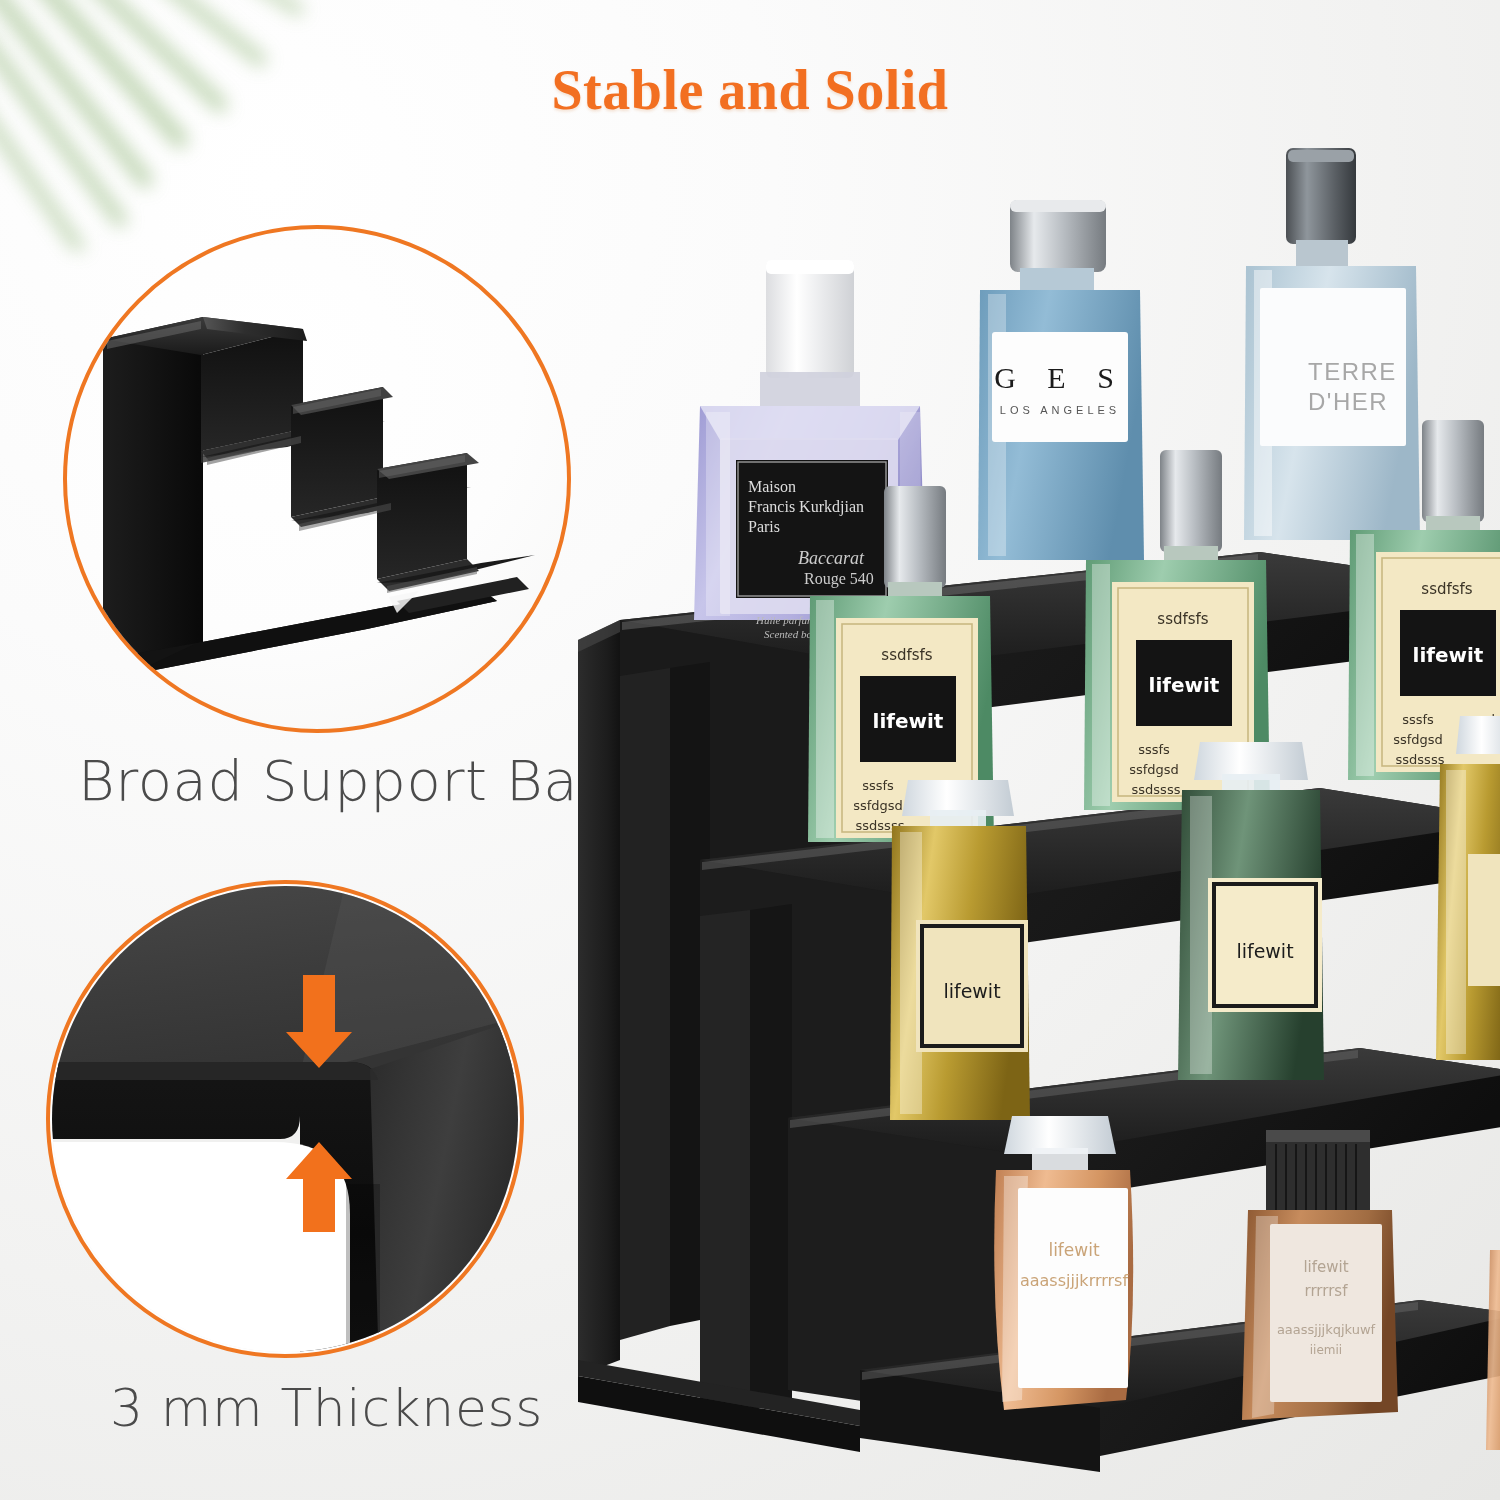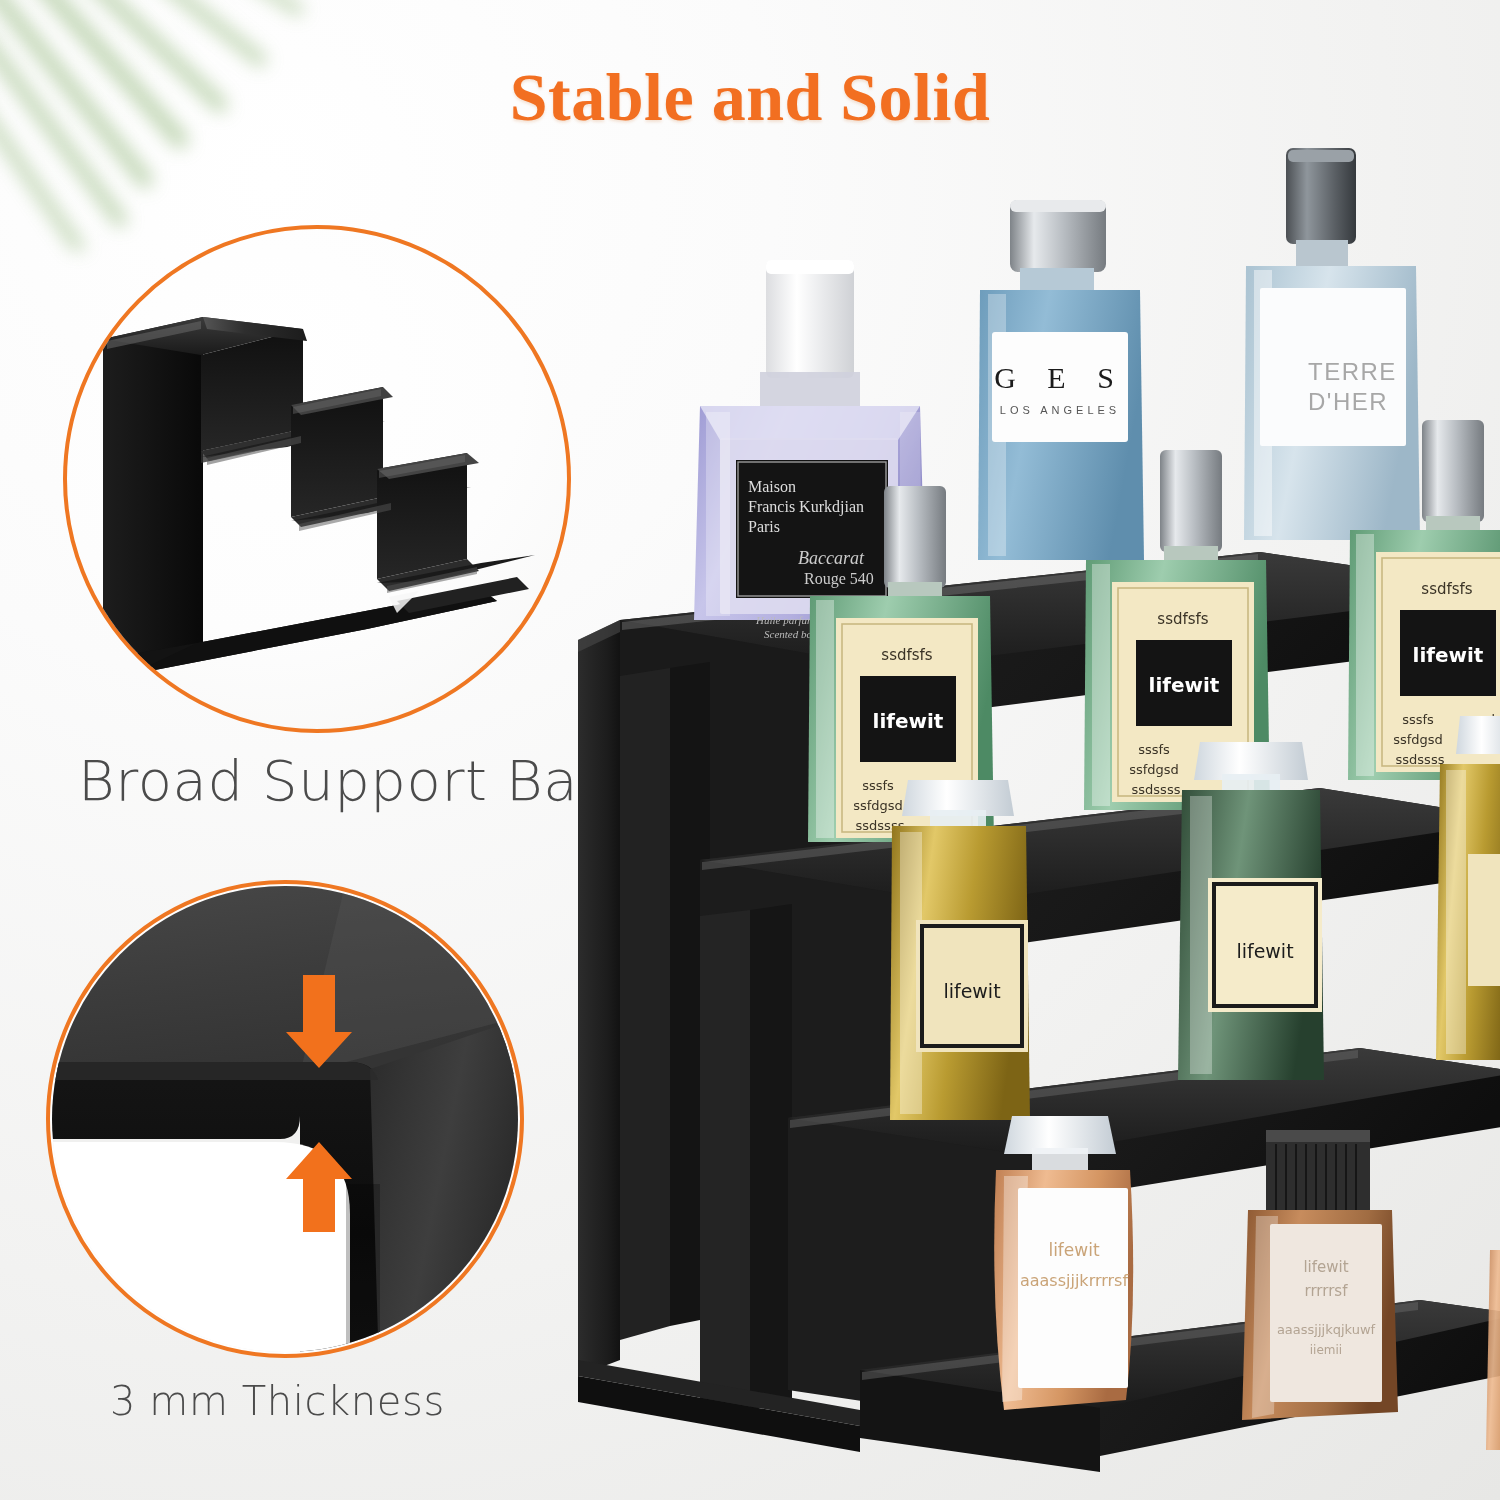--- a/index.html
+++ b/index.html
@@ -15,21 +15,21 @@
   }
   
   .palm{position:absolute;left:-70px;top:-110px;width:420px;height:360px;
     pointer-events:none;filter:blur(9px);opacity:.62;}
   .frond{position:absolute;left:0;top:0;width:100%;height:100%;}
 
   
   .title{
     position:absolute;left:0;right:0;top:58px;text-align:center;
     font-family:"Liberation Serif", serif;
-    font-weight:bold;font-size:68px;letter-spacing:.5px;
+    font-weight:bold;font-size:56px;letter-spacing:.5px;
     color:#f26f21;
     text-shadow:0 2px 3px rgba(210,120,50,.20);
     user-select:none;
   }
 
   
   .inset{
     position:absolute;border-radius:50%;overflow:hidden;
     border:4px solid #ef7722;
     background:#fefefe;
@@ -41,21 +41,21 @@
   .caption{
     position:absolute;
     font-family:"DejaVu Sans", sans-serif;
     font-weight:300;
     color:#4b4b4b;
     letter-spacing:.6px;
     white-space:nowrap;
     user-select:none;
   }
   #cap-base{left:78px;top:748px;font-size:56px;}
-  #cap-thick{left:110px;top:1378px;font-size:40px;}
+  #cap-thick{left:110px;top:1378px;font-size:52px;}
 
   
   .riser{position:absolute;left:0;top:0;width:500px;height:500px;}
 
   
   .thick-svg{position:absolute;left:0;top:0;width:470px;height:470px;}
 
   
   #photo{position:absolute;left:560px;top:120px;width:960px;height:1390px;}
   .ph{position:absolute;left:0;top:0;width:960px;height:1390px;}

